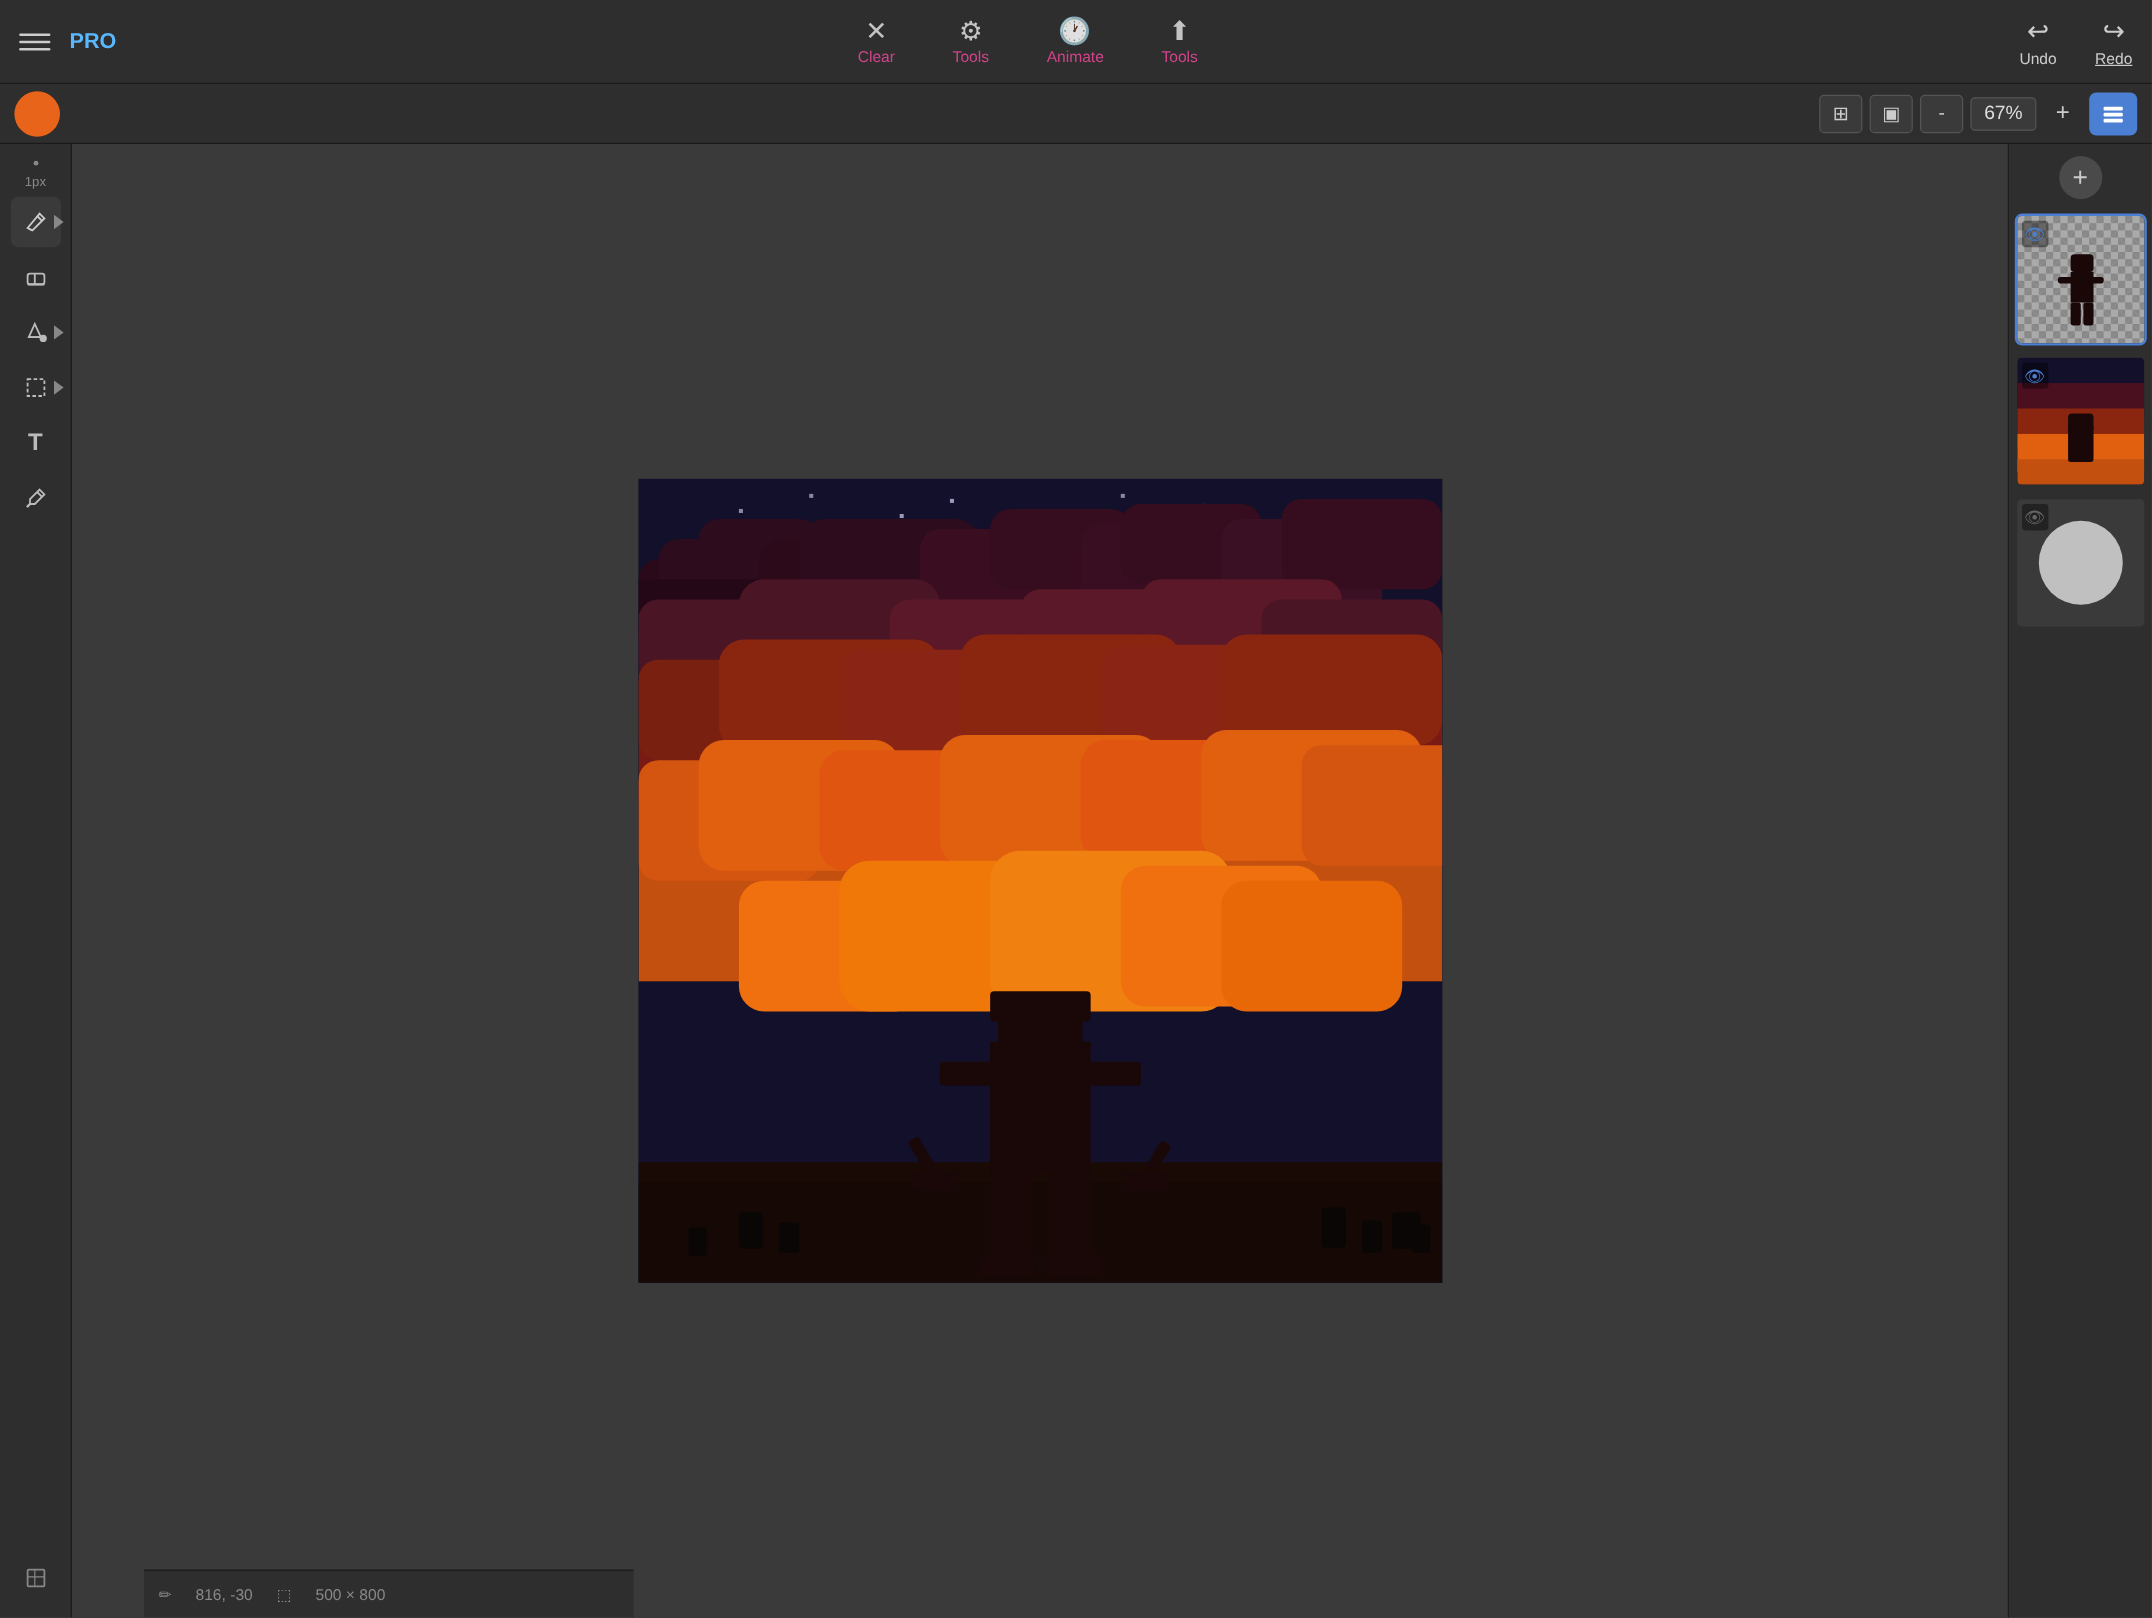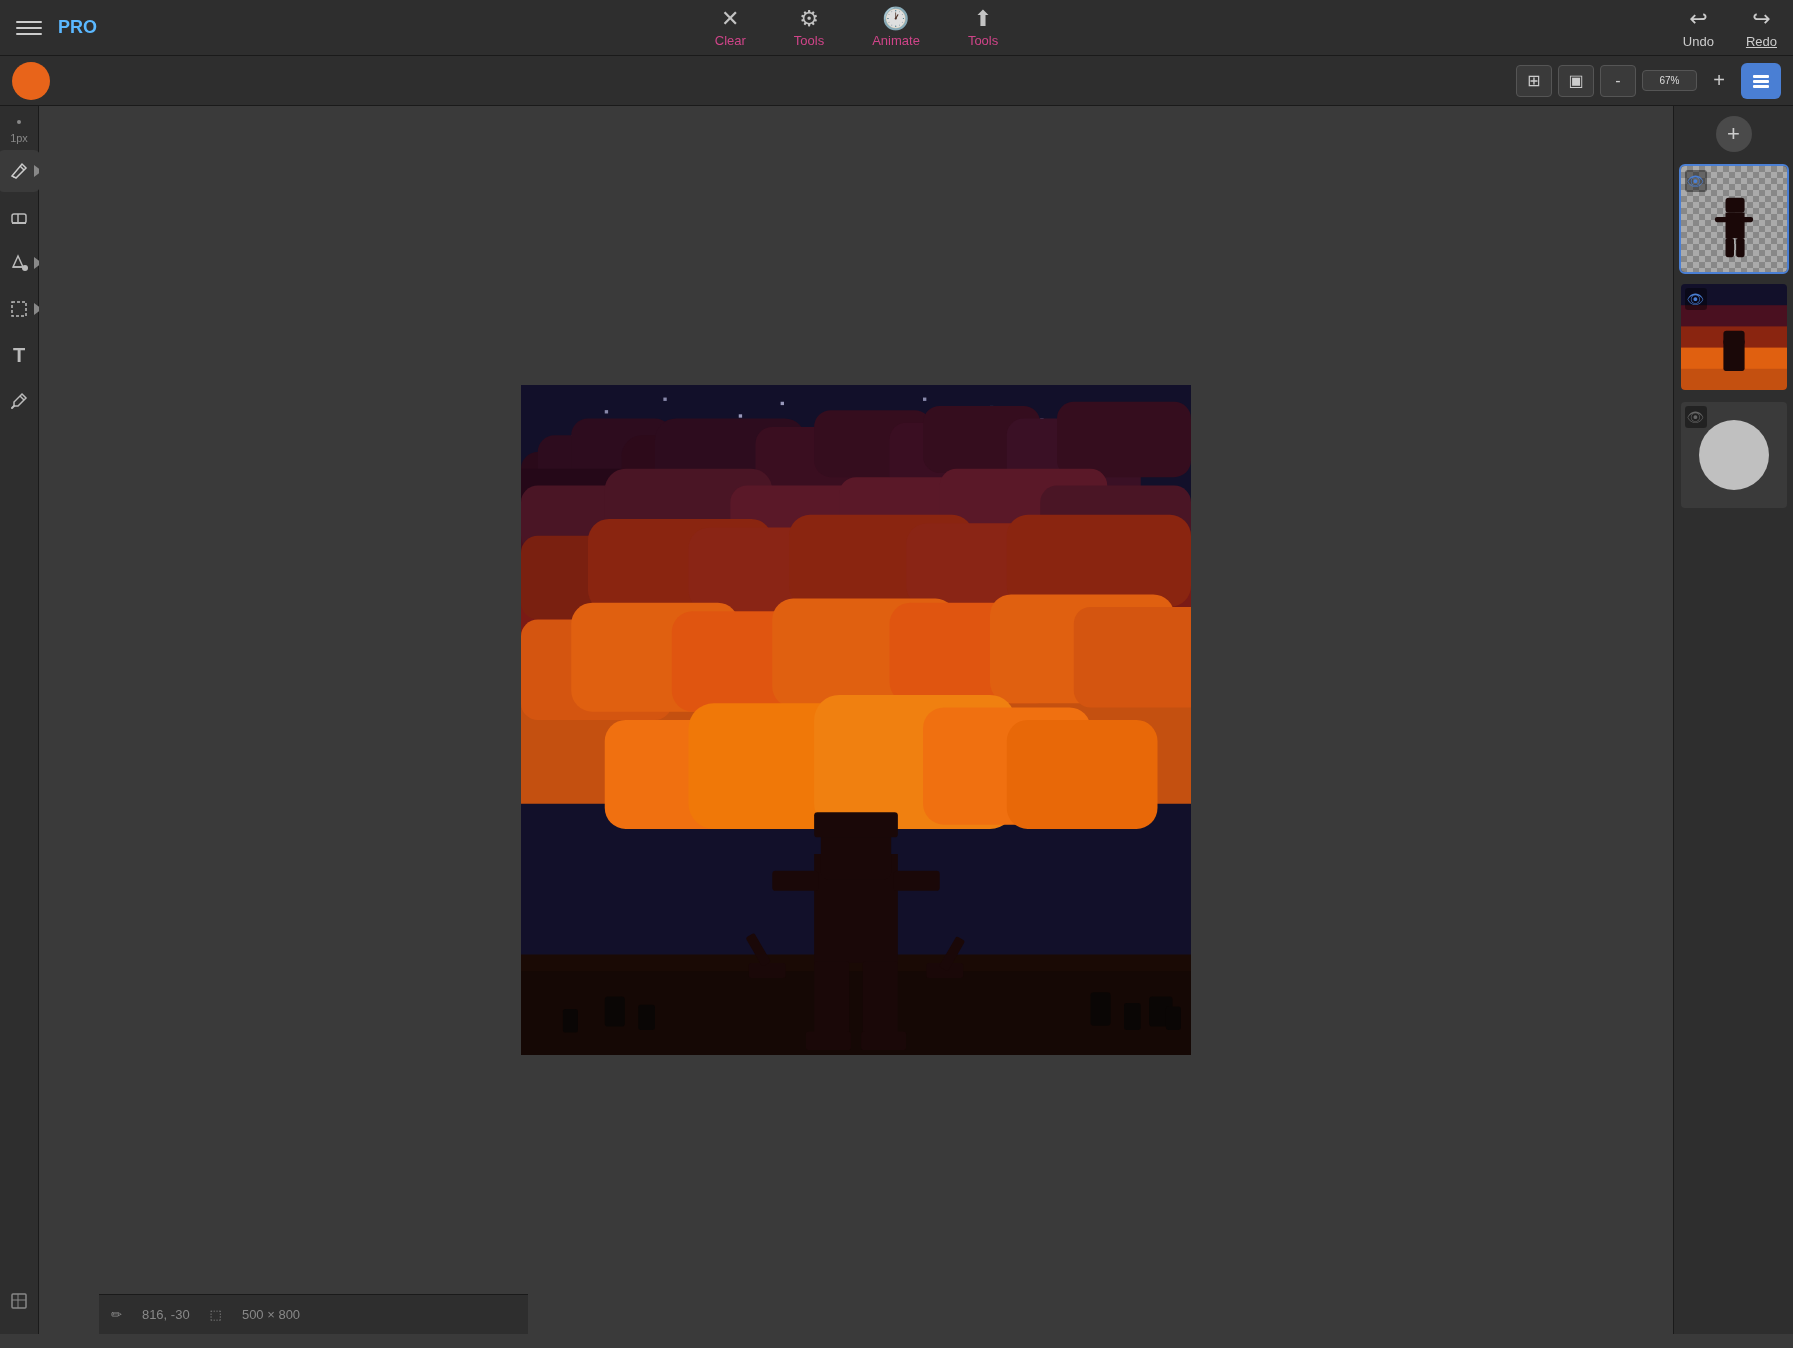--- a/index.html
+++ b/index.html
@@ -7,21 +7,21 @@
       width: 1793px;
       height: 1348px;
       background: #3a3a3a;
       font-family: -apple-system, BlinkMacSystemFont, 'Segoe UI', sans-serif;
       overflow: hidden;
       color: #ddd;
     }
 
     
     #topbar {
-      height: 56px;
+      height: 70px;
       background: #2e2e2e;
       display: flex;
       align-items: center;
       padding: 0 16px;
       border-bottom: 1px solid #1a1a1a;
     }
     #topbar .menu-section {
       display: flex;
       align-items: center;
       gap: 6px;
@@ -115,21 +115,21 @@
       justify-content: center;
       cursor: pointer;
       font-size: 16px;
       color: #ccc;
     }
     .zoom-display {
       background: #3a3a3a;
       border: 1px solid #555;
       border-radius: 4px;
       padding: 4px 10px;
-      font-size: 10px;
+      font-size: 16px;
       color: #ddd;
       cursor: pointer;
       min-width: 55px;
       text-align: center;
     }
     .zoom-plus {
       width: 32px;
       height: 32px;
       display: flex;
       align-items: center;
@@ -152,21 +152,21 @@
     }
 
     
     #main {
       display: flex;
       height: calc(1348px - 70px - 50px);
     }
 
     
     #left-sidebar {
-      width: 39px;
+      width: 60px;
       background: #2e2e2e;
       border-right: 1px solid #1a1a1a;
       display: flex;
       flex-direction: column;
       align-items: center;
       padding-top: 12px;
       gap: 4px;
     }
     .tool-item {
       width: 42px;

